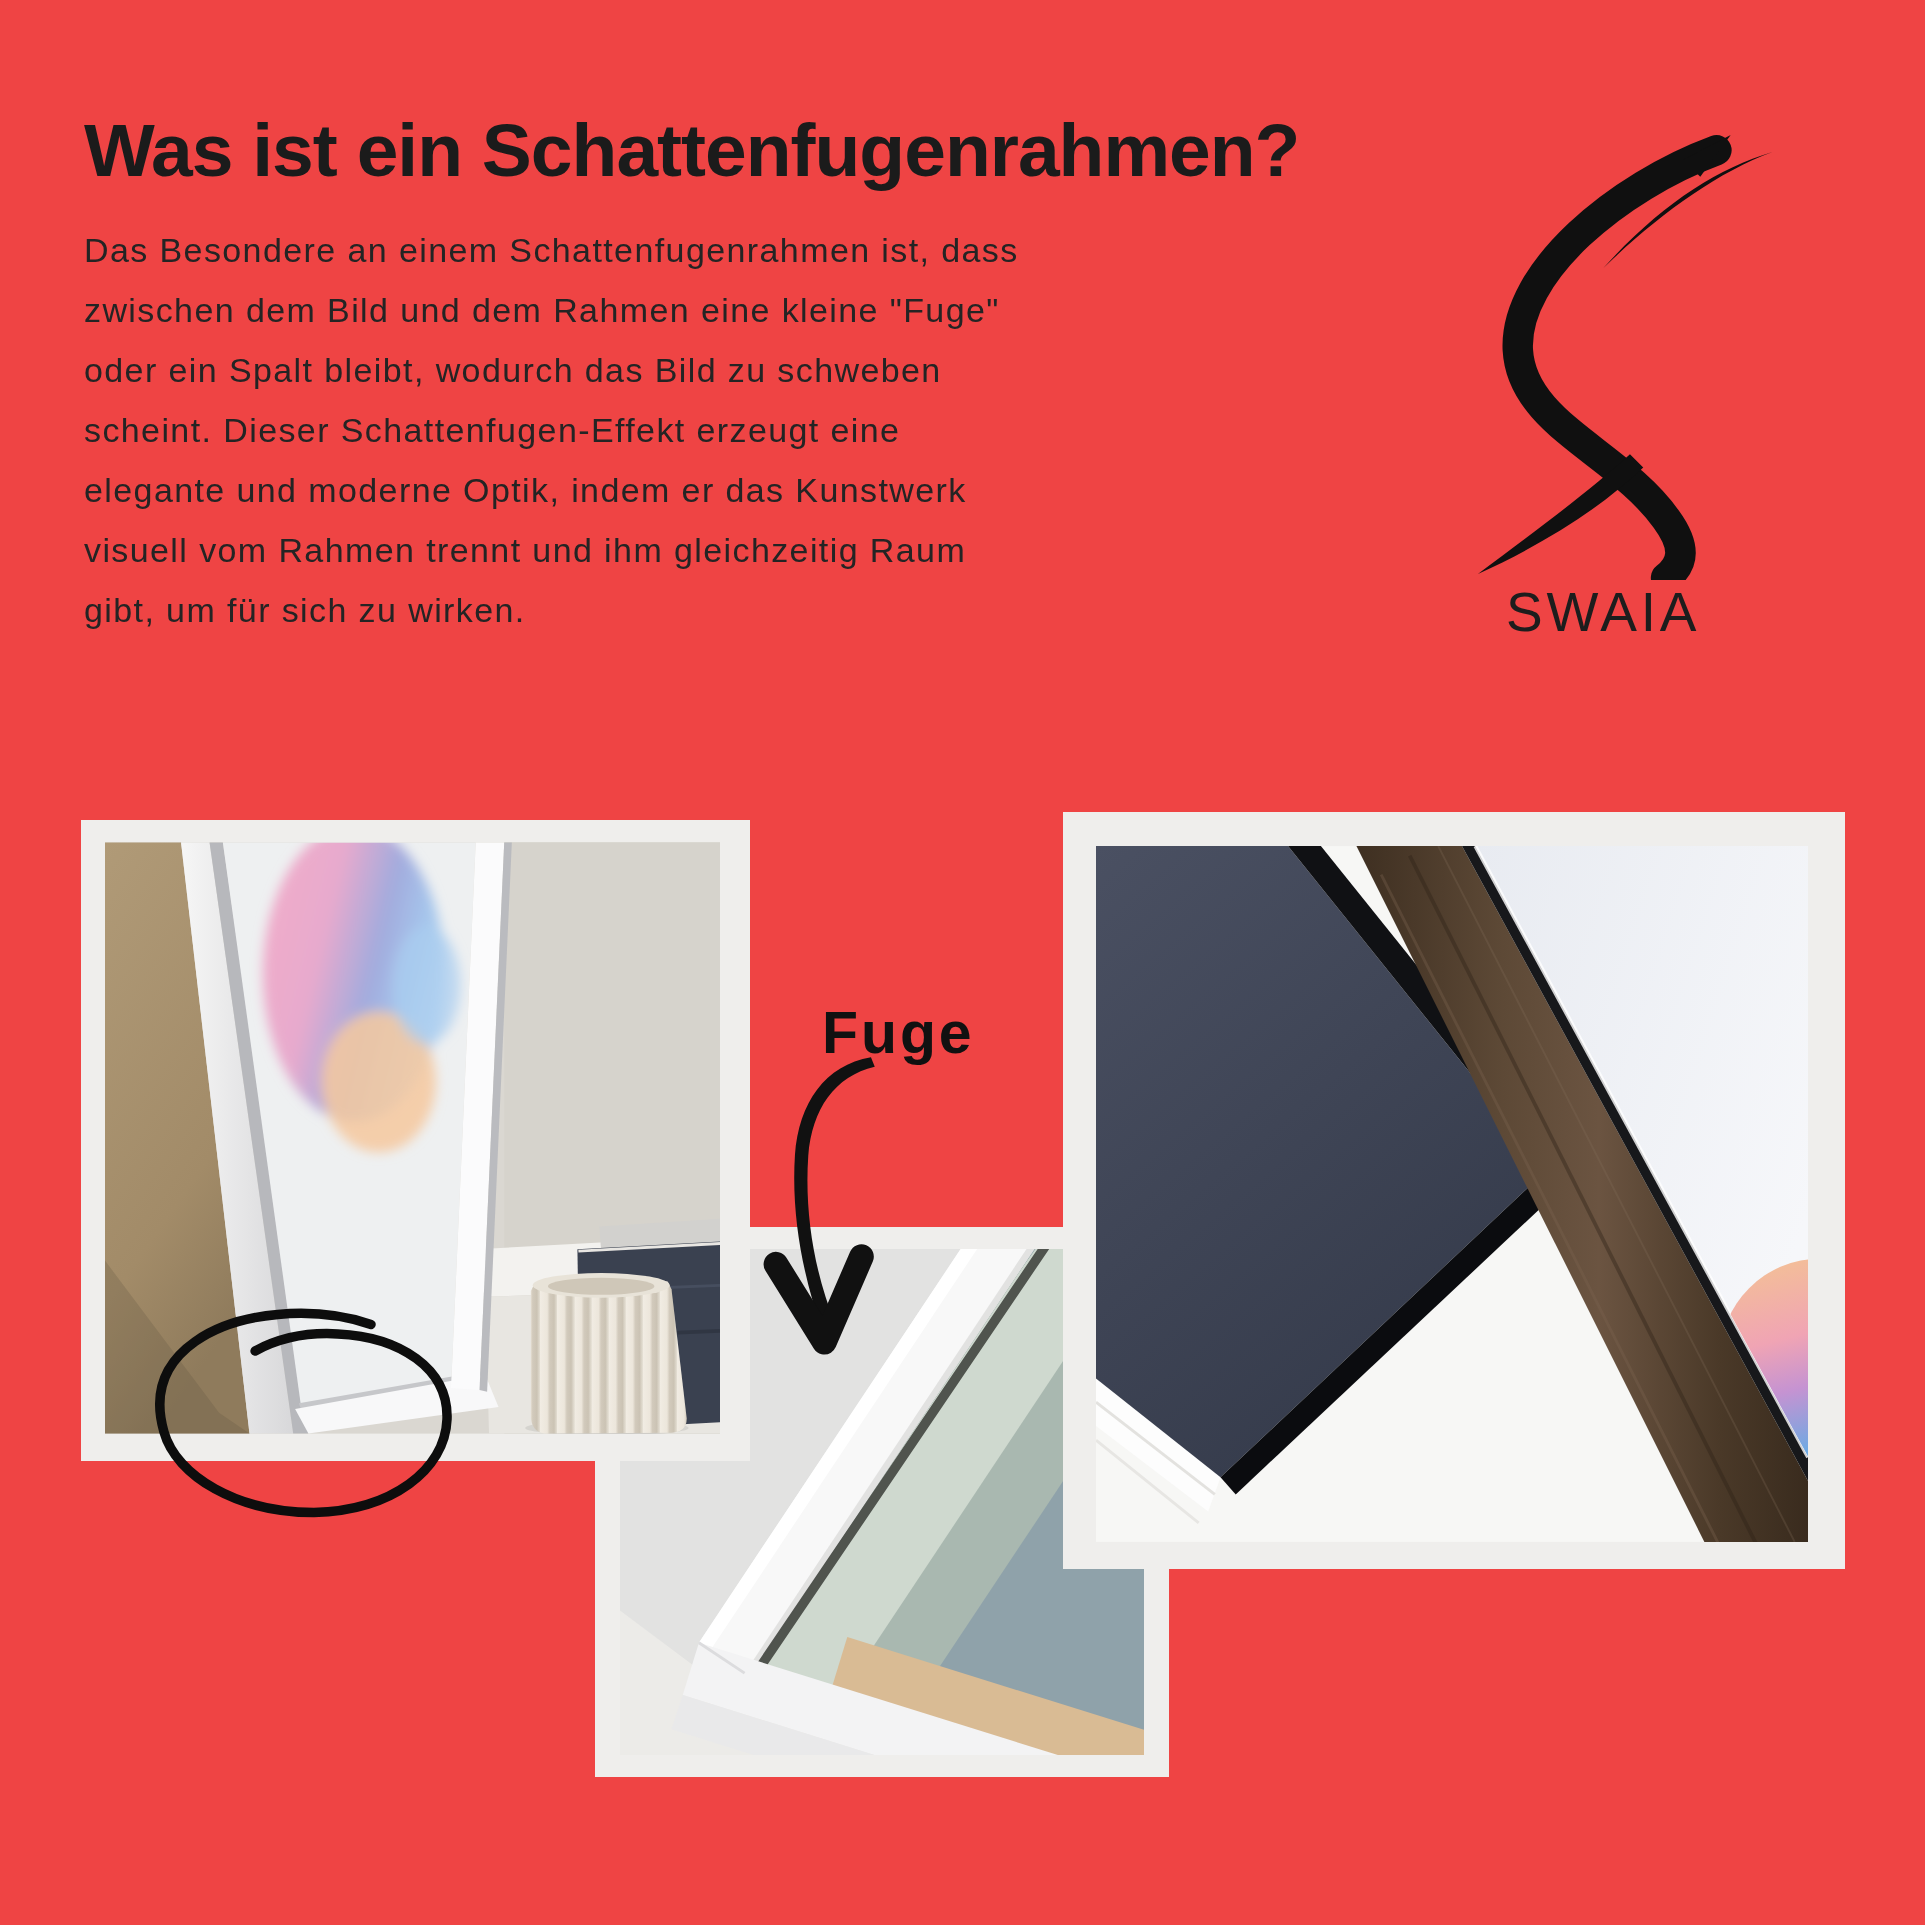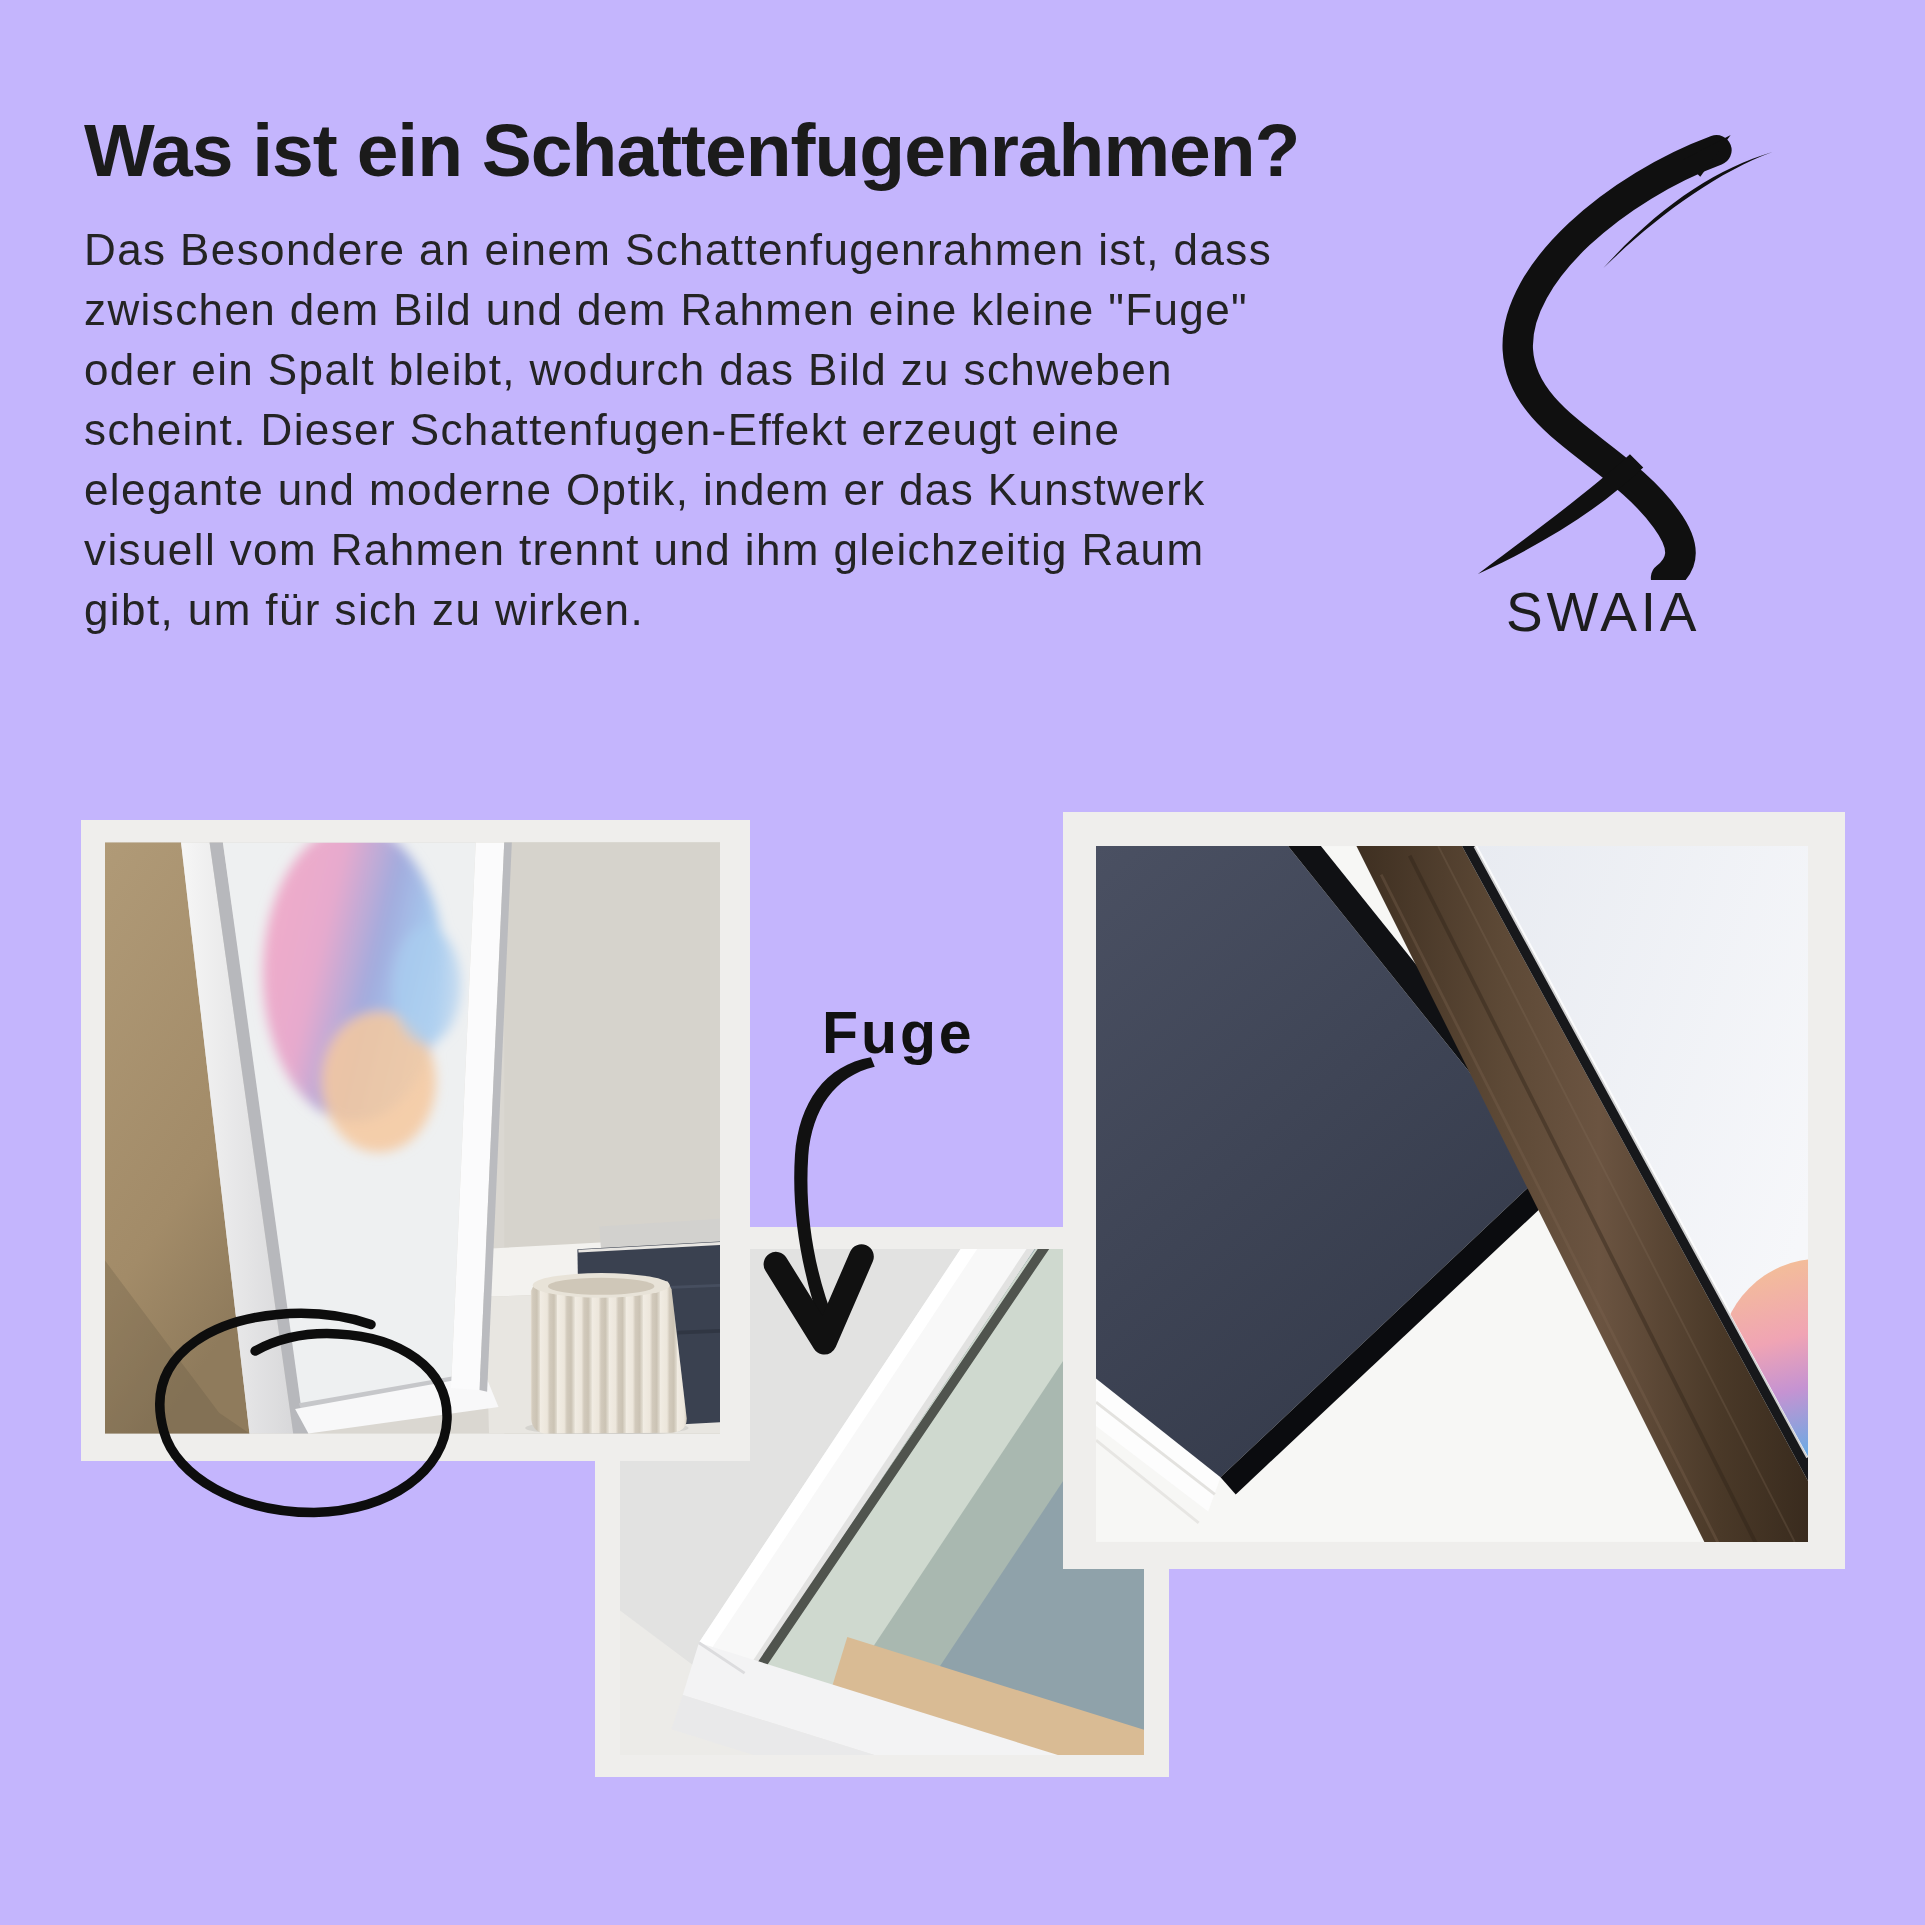--- a/index.html
+++ b/index.html
@@ -1,22 +1,22 @@
 <!DOCTYPE html>
 <html style="font-size:15px"><head>
 <meta charset="utf-8">
 <style>
   html,body{margin:0;padding:0;background:#ffffff;}
-  .page{position:relative;width:1926px;height:1926px;background:#c4b5fd;overflow:hidden;
+  .page{position:relative;width:1926px;height:1926px;background:#ef4444;overflow:hidden;
         font-family:"Liberation Sans",sans-serif;color:#1c1c1c;}
 
   
   .title{position:absolute;left:84px;top:113px;margin:0;font-size:75px;line-height:1;
          font-weight:700;letter-spacing:-1px;color:#1b1b1b;white-space:nowrap;}
-  .lead{position:absolute;left:84px;top:220px;margin:0;font-size:44px;line-height:60px;
+  .lead{position:absolute;left:84px;top:220px;margin:0;font-size:34px;line-height:60px;
         letter-spacing:1.4px;font-weight:400;color:#242424;white-space:pre-line;width:1351px;}
 
   
   .s-mark{position:absolute;left:1476px;top:110px;width:306px;height:470px;}
   .wordmark{position:absolute;left:1506px;top:585px;font-size:55px;line-height:1;
             font-weight:400;letter-spacing:3.8px;color:#1d1d1d;}
 
   
   .card{position:absolute;margin:0;background:#efeeec;}
   .card-mid{left:595px;top:1227px;width:574px;height:550px;z-index:1;}

